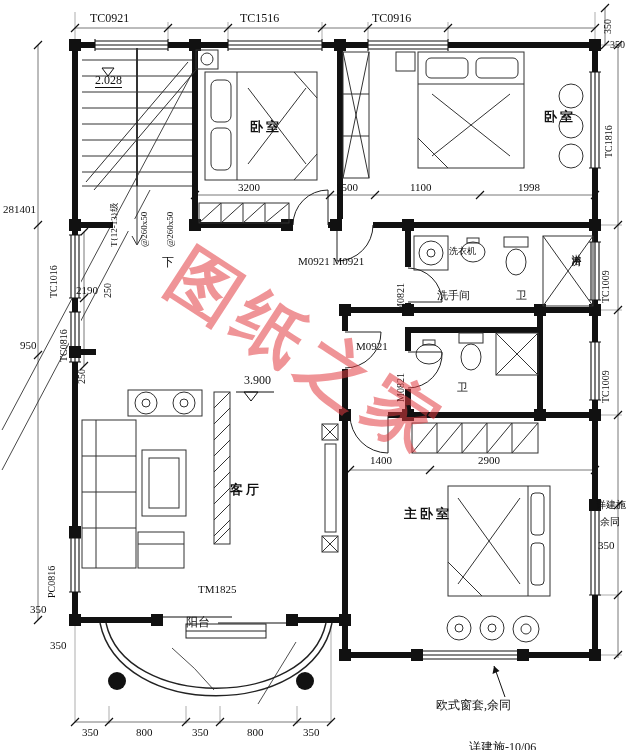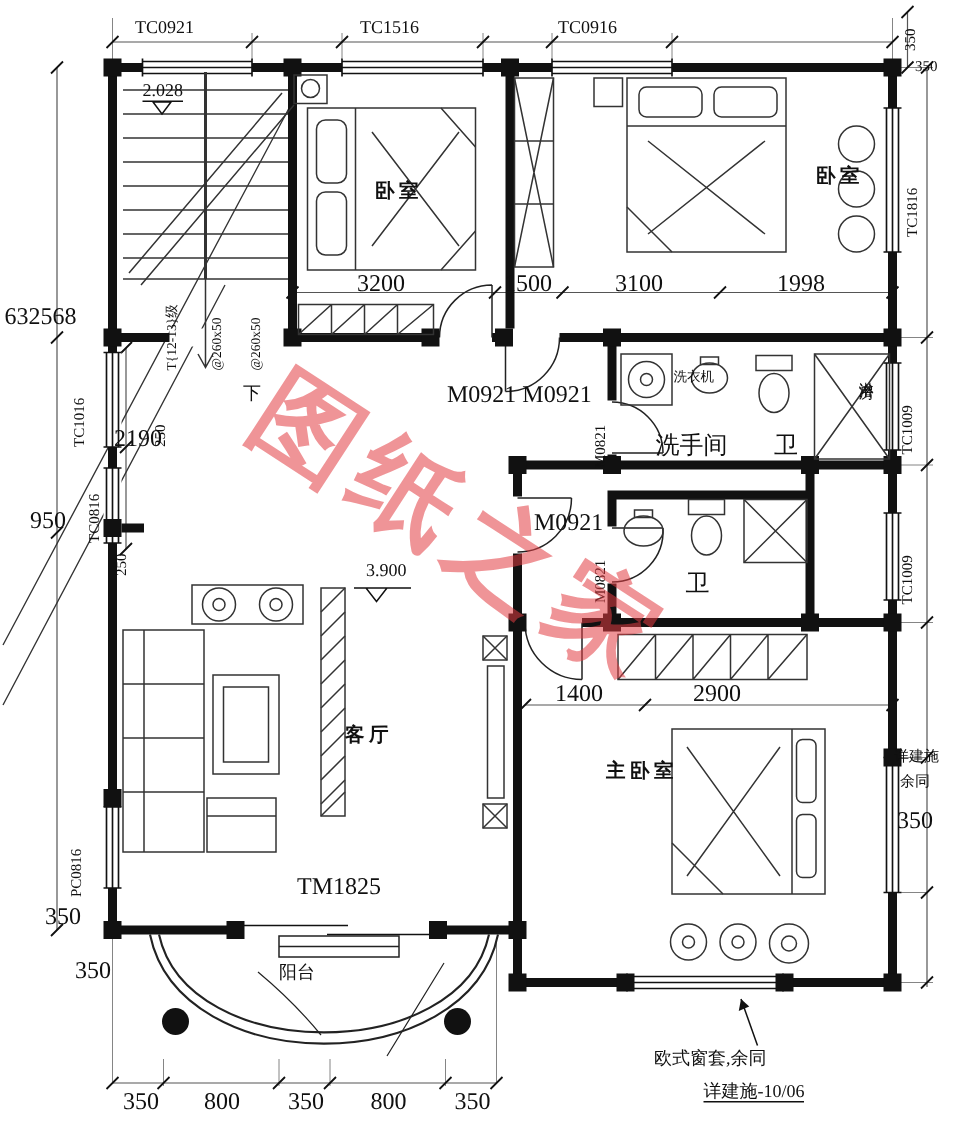--- a/index.html
+++ b/index.html
@@ -1,26 +1,26 @@
 <!DOCTYPE html>
 <html><head>
 <meta charset="utf-8">
 <style>
   html,body{margin:0;padding:0;background:#fff;}
   .stage{position:relative;width:640px;height:750px;background:#fff;overflow:hidden;
          font-family:Liberation Serif, serif;}
   .stage svg{position:absolute;left:0;top:0;}
-  .lbl{position:absolute;font-size:16px;color:#101010;white-space:nowrap;line-height:1;}
+  .lbl{position:absolute;font-size:11px;color:#101010;white-space:nowrap;line-height:1;}
   .f9{font-size:9px}.f10{font-size:10px}.f12{font-size:12px}
   .f13{font-size:13px;letter-spacing:3px;font-weight:bold;}
   .v{transform:rotate(-90deg);transform-origin:0 0;}
   .vcjk{writing-mode:vertical-rl;text-orientation:upright;letter-spacing:1px;}
   .r48{transform:rotate(-48deg);transform-origin:0 0;}
   .rm62{transform:rotate(-62deg);transform-origin:0 0;}
-  .ul{border-bottom:1px solid #101010;padding-bottom:1px;}
+  .ul{border-bottom:1px solid #101010;padding-bottom:1px;margin-top:20px;}
   .watermark{position:absolute;left:150px;top:318px;font-size:70px;font-weight:bold;
              color:rgba(225,60,65,0.55);letter-spacing:8px;transform:rotate(33deg);
              transform-origin:center;line-height:1;}
 </style>
 </head>
 <body>
 
 <div class="stage">
 
 <svg width="640" height="750" viewBox="0 0 640 750">
@@ -271,67 +271,67 @@
 <div class="lbl f10 v" style="left:603px;top:34px">350</div>
 <div class="lbl f10" style="left:610px;top:40px">350</div>
 <div class="lbl f10 v" style="left:604px;top:158px">TC1816</div>
 
 <div class="lbl f12 ul" style="left:95px;top:54px">2.028</div>
 <div class="lbl f13" style="left:250px;top:120px">卧室</div>
 <div class="lbl f13" style="left:544px;top:110px">卧室</div>
 
 <div class="lbl" style="left:238px;top:182px">3200</div>
 <div class="lbl" style="left:336px;top:182px">1500</div>
-<div class="lbl" style="left:410px;top:182px">3100</div>
+<div class="lbl" style="left:410px;top:182px">1100</div>
 <div class="lbl" style="left:518px;top:182px">1998</div>
 
 <div class="lbl f9 v" style="left:110px;top:247px">T{12-13}级</div>
 <div class="lbl f9 v" style="left:140px;top:247px">@260x50</div>
 <div class="lbl f9 v" style="left:166px;top:247px">@260x50</div>
 <div class="lbl f12" style="left:162px;top:256px">下</div>
 
 <div class="lbl" style="left:298px;top:256px">M0921 M0921</div>
 <div class="lbl f9" style="left:449px;top:247px">洗衣机</div>
 <div class="lbl" style="left:437px;top:290px">洗手间</div>
 <div class="lbl f10 vcjk" style="left:571px;top:246px">淋浴房</div>
 <div class="lbl" style="left:516px;top:290px">卫</div>
 <div class="lbl f10 v" style="left:396px;top:312px">M0821</div>
 <div class="lbl f10 v" style="left:601px;top:303px">TC1009</div>
 <div class="lbl f10 v" style="left:601px;top:403px">TC1009</div>
 
-<div class="lbl" style="left:3px;top:204px">632568</div>
+<div class="lbl" style="left:3px;top:204px">281401</div>
 <div class="lbl f10 v" style="left:49px;top:298px">TC1016</div>
 <div class="lbl" style="left:76px;top:285px">2190</div>
 <div class="lbl f10 v" style="left:103px;top:298px">250</div>
 <div class="lbl" style="left:20px;top:340px">950</div>
 <div class="lbl f10 v" style="left:59px;top:362px">TC0816</div>
 <div class="lbl f10 v" style="left:77px;top:384px">250</div>
 
 <div class="lbl f12" style="left:244px;top:374px">3.900</div>
 <div class="lbl" style="left:356px;top:341px">M0921</div>
 <div class="lbl f10 v" style="left:396px;top:402px">M0821</div>
 <div class="lbl" style="left:457px;top:382px">卫</div>
 
 <div class="lbl" style="left:370px;top:455px">1400</div>
-<div class="lbl" style="left:462px;top:455px">2900</div>
+<div class="lbl" style="left:478px;top:455px">2900</div>
 
 <div class="lbl f13" style="left:230px;top:483px">客厅</div>
 <div class="lbl f13" style="left:404px;top:507px">主卧室</div>
 
 <div class="lbl f10" style="left:596px;top:500px">详建施</div>
 <div class="lbl f10" style="left:600px;top:517px">余同</div>
 <div class="lbl" style="left:598px;top:540px">350</div>
 
 <div class="lbl" style="left:198px;top:584px">TM1825</div>
 <div class="lbl f10 v" style="left:47px;top:598px">PC0816</div>
 <div class="lbl" style="left:30px;top:604px">350</div>
 <div class="lbl" style="left:50px;top:640px">350</div>
 
 <div class="lbl r48" style="left:158px;top:650px"></div>
-<div class="lbl f12" style="left:186px;top:642px">阳台</div>
+<div class="lbl f12" style="left:186px;top:616px">阳台</div>
 <div class="lbl rm62" style="left:248px;top:680px"></div>
 
 <div class="lbl f12" style="left:436px;top:699px">欧式窗套,余同</div>
 <div class="lbl f12 ul" style="left:469px;top:721px">详建施-10/06</div>
 
 <div class="lbl" style="left:82px;top:727px">350</div>
 <div class="lbl" style="left:136px;top:727px">800</div>
 <div class="lbl" style="left:192px;top:727px">350</div>
 <div class="lbl" style="left:247px;top:727px">800</div>
 <div class="lbl" style="left:303px;top:727px">350</div>

